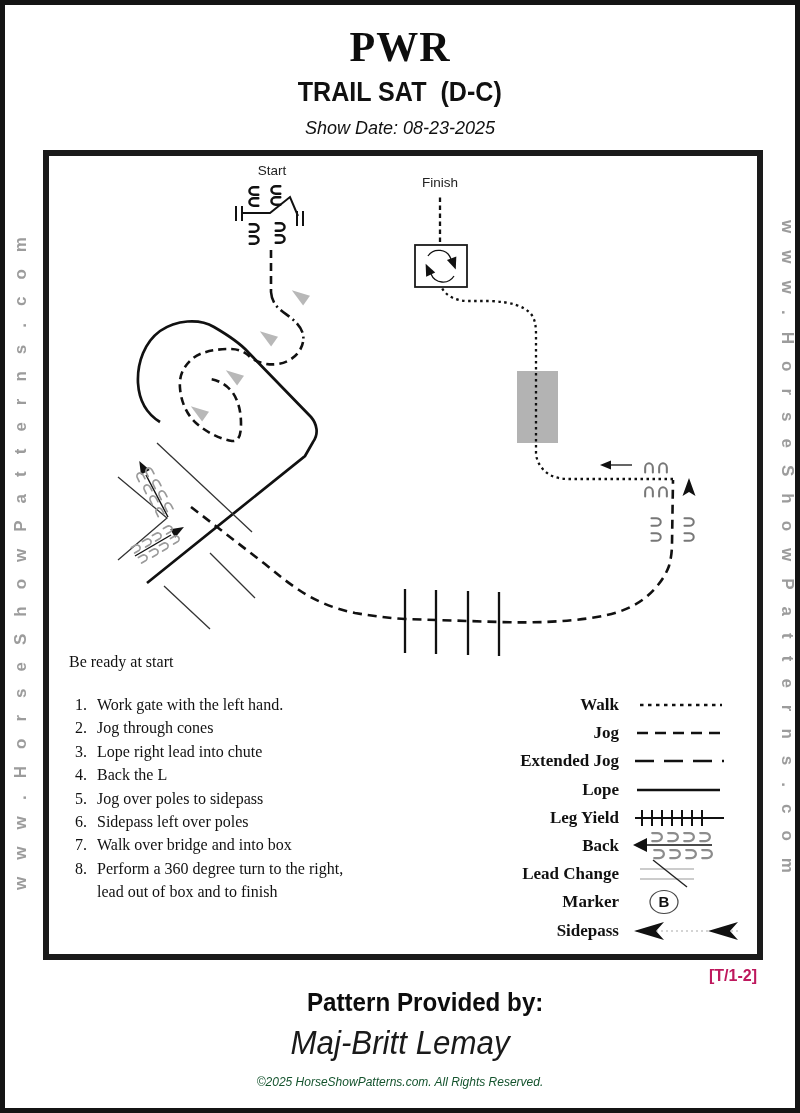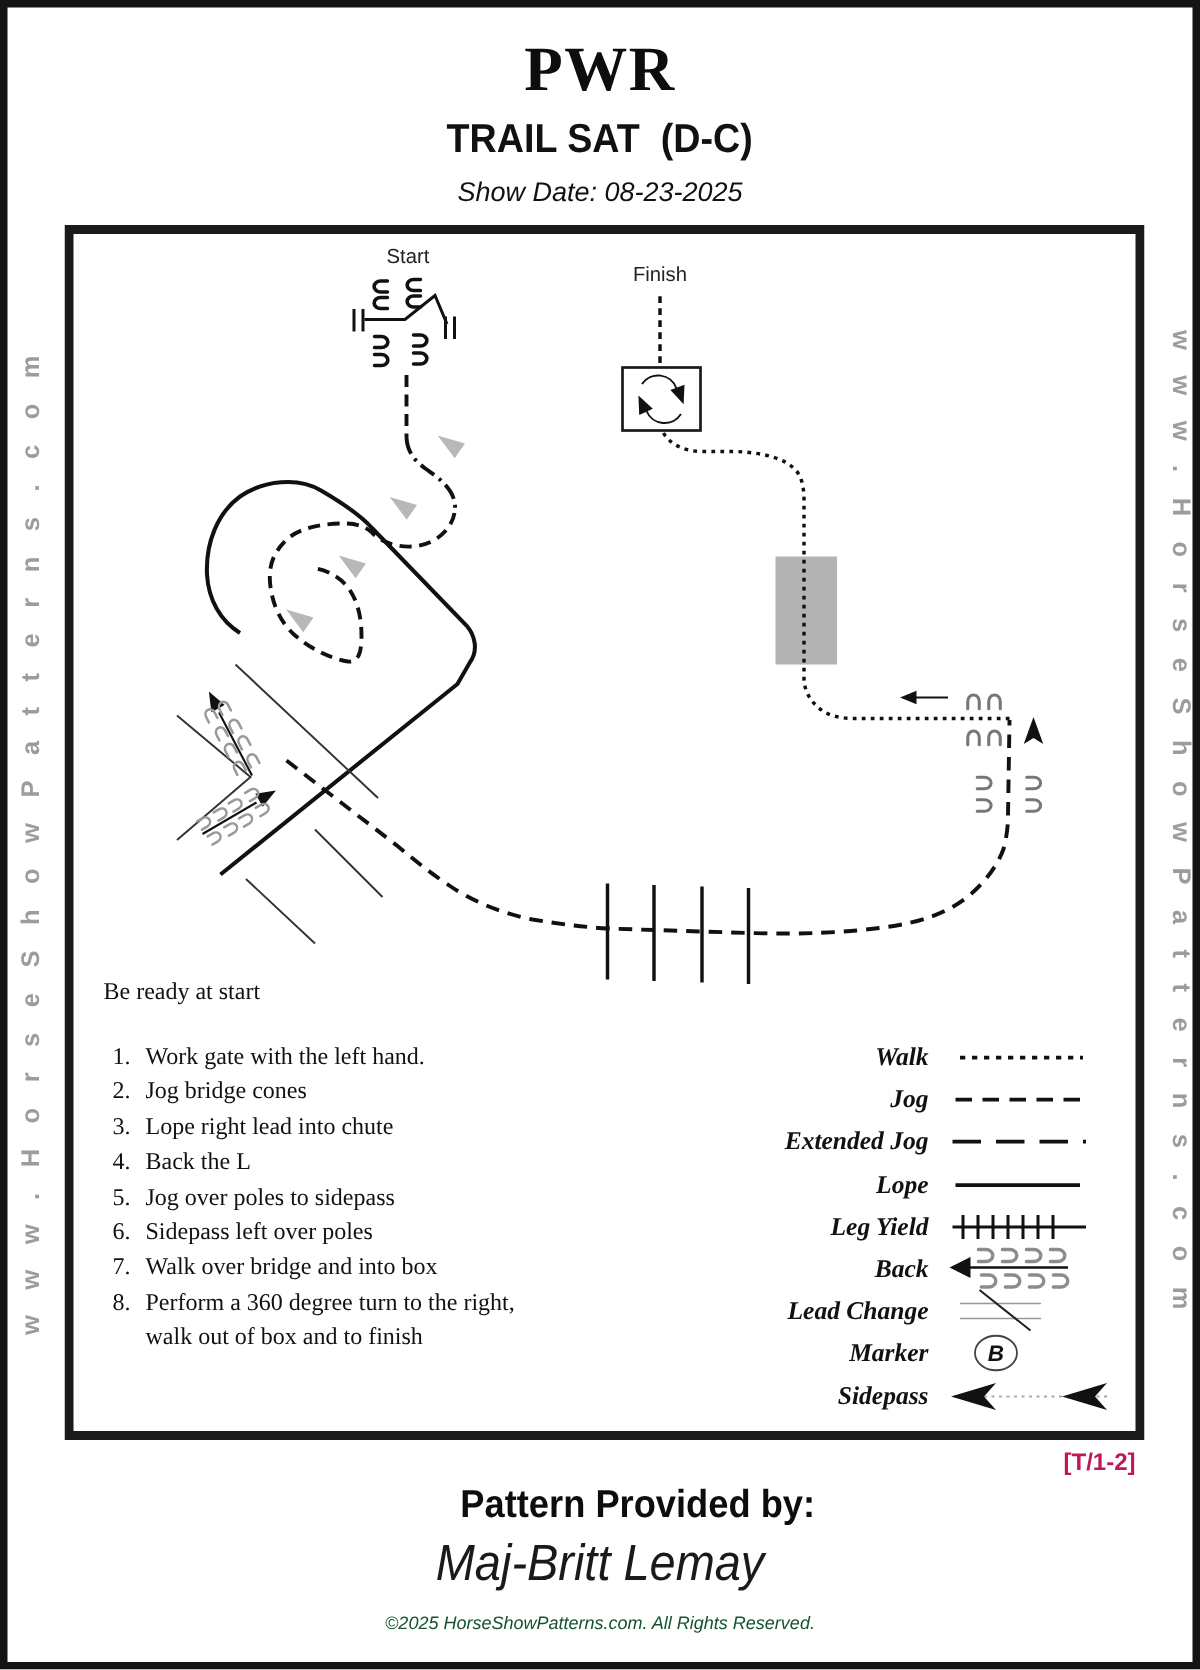--- a/index.html
+++ b/index.html
@@ -38,21 +38,21 @@
   .instructions{
     position:absolute;left:64px;top:648px;width:430px;
     font-family:"Liberation Serif",serif;font-size:16px;color:#111;z-index:3;
   }
   .ready{margin-bottom:22px;}
   .ins-row{display:flex;line-height:23.4px;}
   .ins-row .num{width:18px;text-align:right;flex:none;}
   .ins-row .txt{margin-left:10px;}
   
   .legend{position:absolute;left:478px;top:686px;width:270px;z-index:3;}
-  .leg-row{display:flex;align-items:center;height:28.2px;font-style:italic;}
+  .leg-row{display:flex;align-items:center;height:28.2px;}
   .leg-label{
     width:136px;text-align:right;font-family:"Liberation Serif",serif;
     font-weight:bold;font-size:17px;color:#111;flex:none;
   }
   .leg-sym{margin-left:13px;flex:none;}
   
   .patterncode{
     position:absolute;right:38px;top:962px;font-weight:bold;font-size:16px;color:#be185d;
   }
   .providedby{
@@ -206,21 +206,21 @@
   </svg>
 
   <div class="instructions">
     <div class="ready">Be ready at start</div>
     <div class="ins-row">
         <span class="num">1.</span>
         <span class="txt">Work gate with the left hand.</span>
       </div>
     <div class="ins-row">
         <span class="num">2.</span>
-        <span class="txt">Jog bridge cones</span>
+        <span class="txt">Jog through cones</span>
       </div>
     <div class="ins-row">
         <span class="num">3.</span>
         <span class="txt">Lope right lead into chute</span>
       </div>
     <div class="ins-row">
         <span class="num">4.</span>
         <span class="txt">Back the L</span>
       </div>
     <div class="ins-row">
@@ -234,21 +234,21 @@
     <div class="ins-row">
         <span class="num">7.</span>
         <span class="txt">Walk over bridge and into box</span>
       </div>
     <div class="ins-row">
         <span class="num">8.</span>
         <span class="txt">Perform a 360 degree turn to the right,</span>
       </div>
     <div class="ins-row">
         <span class="num"></span>
-        <span class="txt">walk out of  box and to finish</span>
+        <span class="txt">lead out of  box and to finish</span>
       </div>
   </div>
 
   <div class="legend">
 
     <div class="leg-row">
       <div class="leg-label">Walk</div>
       <svg class="leg-sym" width="112" height="26">
         <line x1="8" y1="13" x2="90" y2="13" stroke="#111" stroke-width="2.5" stroke-dasharray="3.5 4.5"></line>
       </svg>

